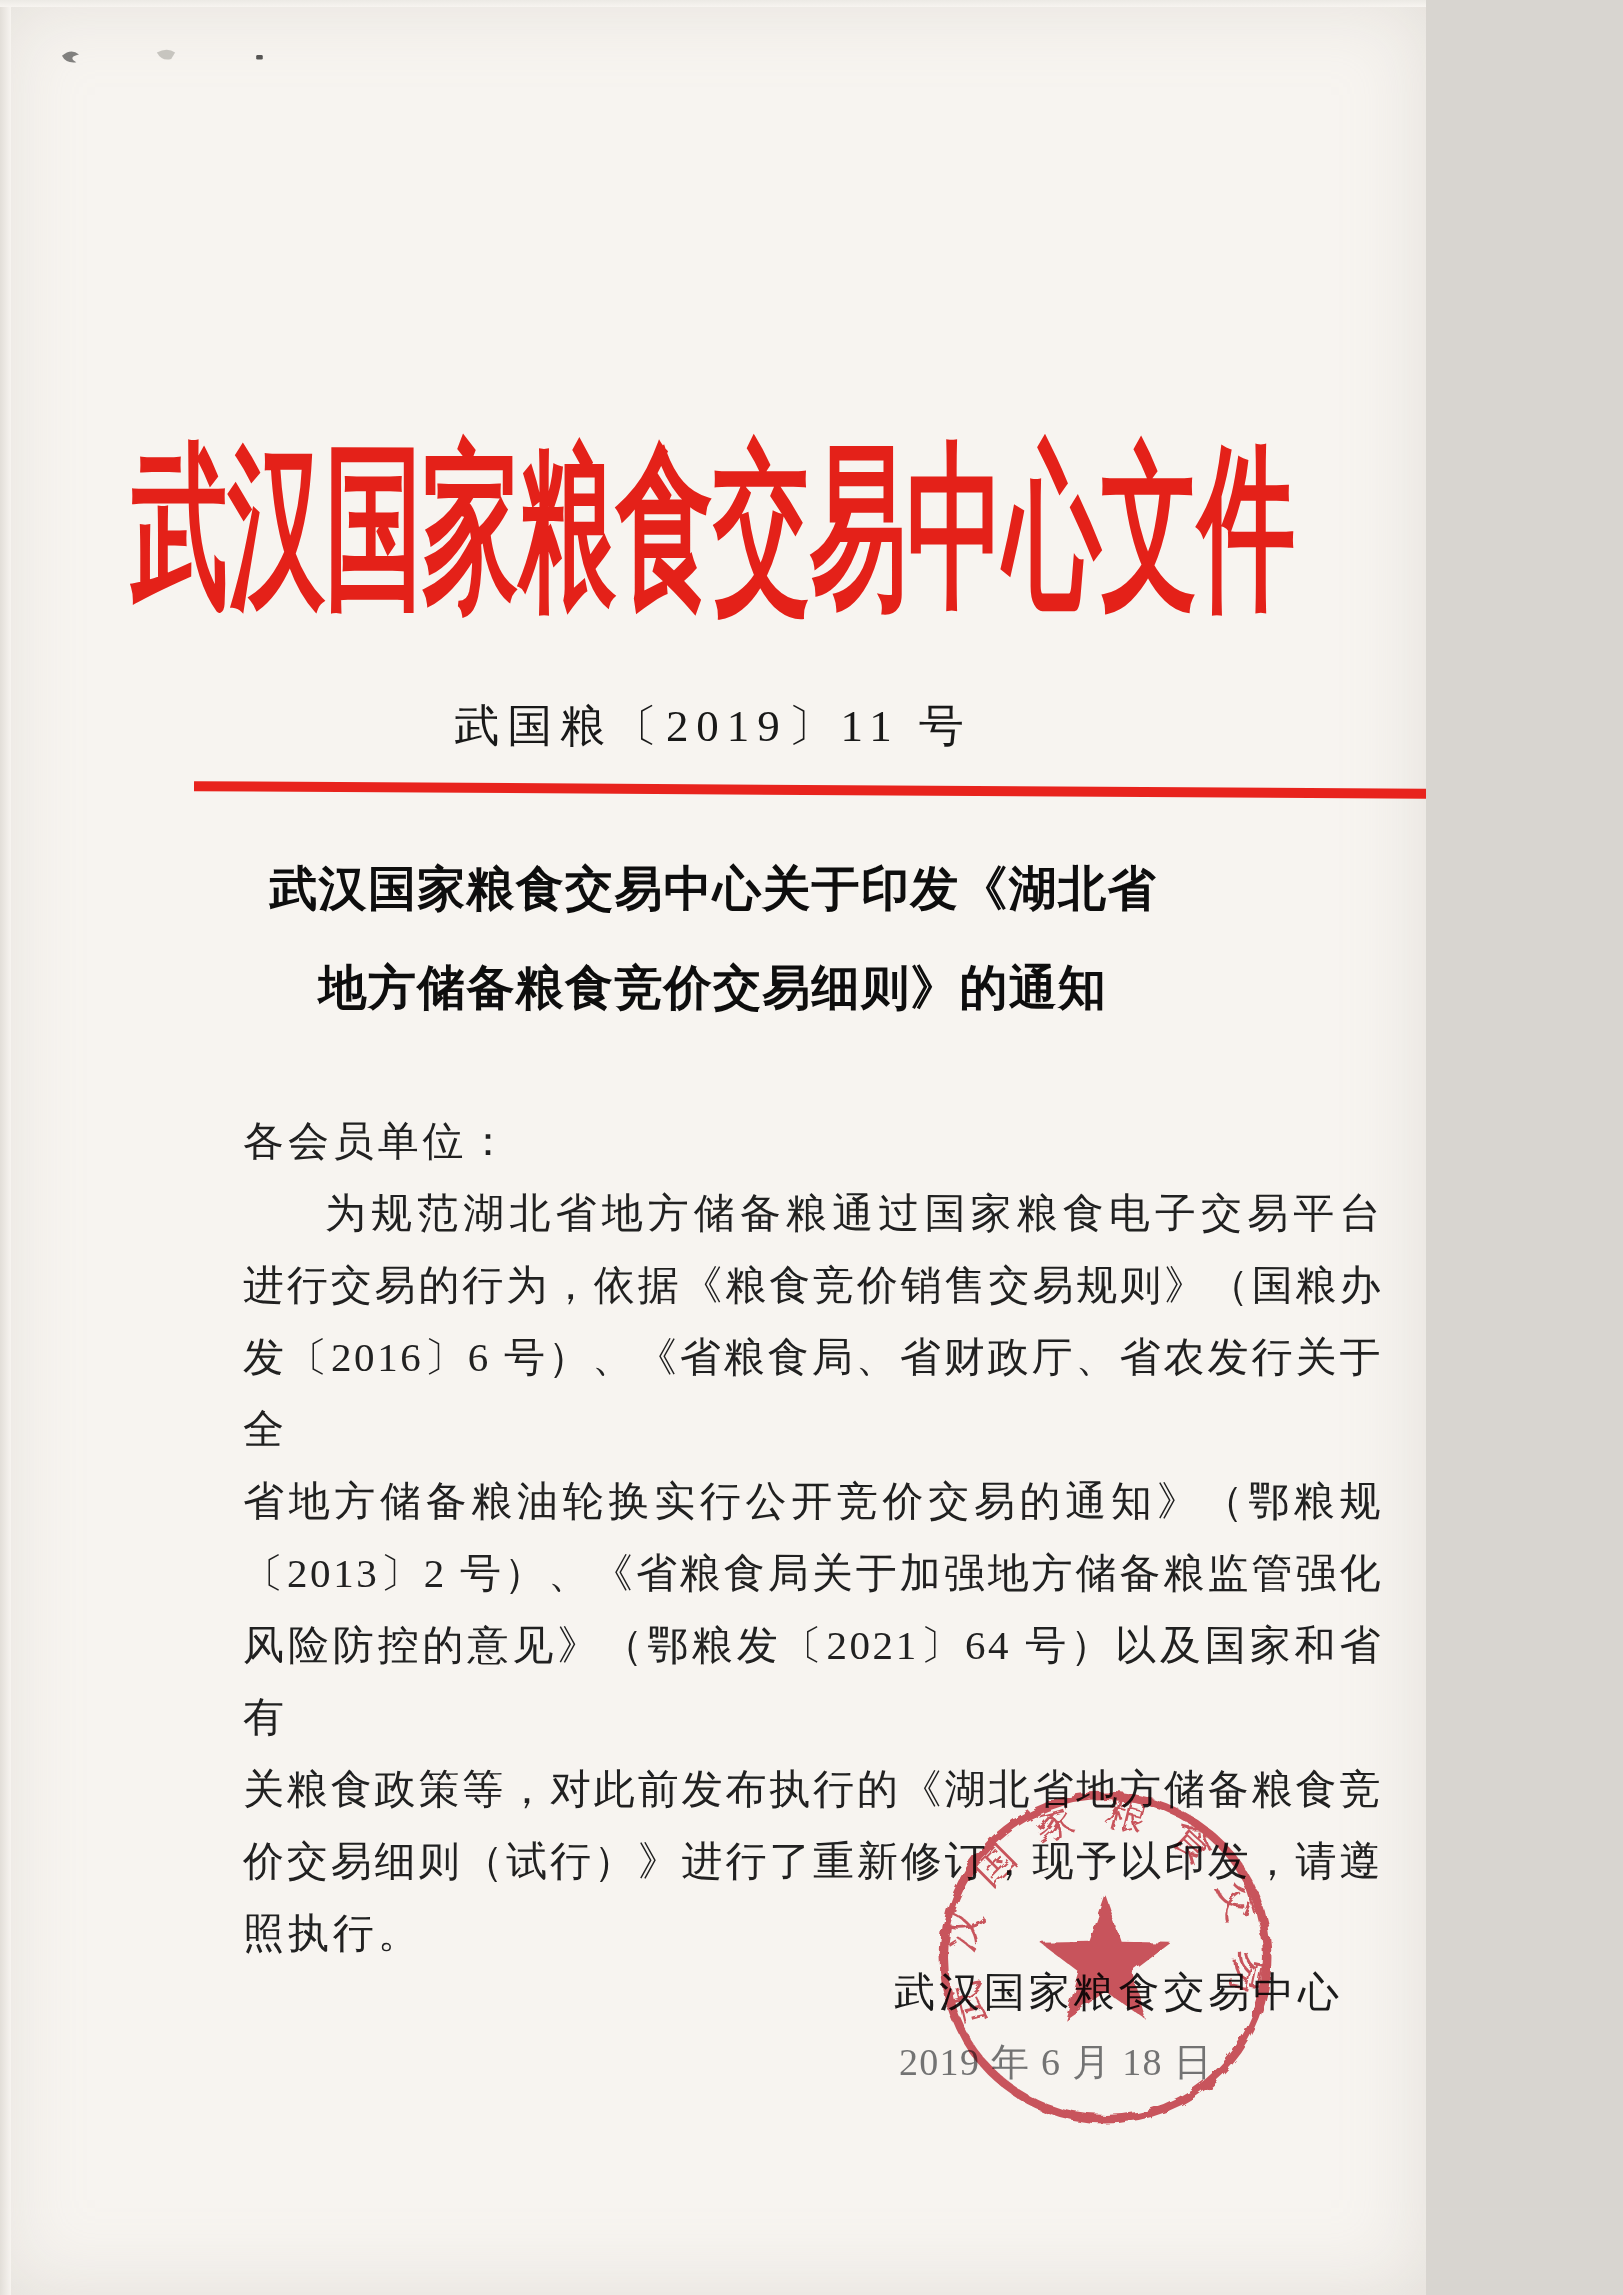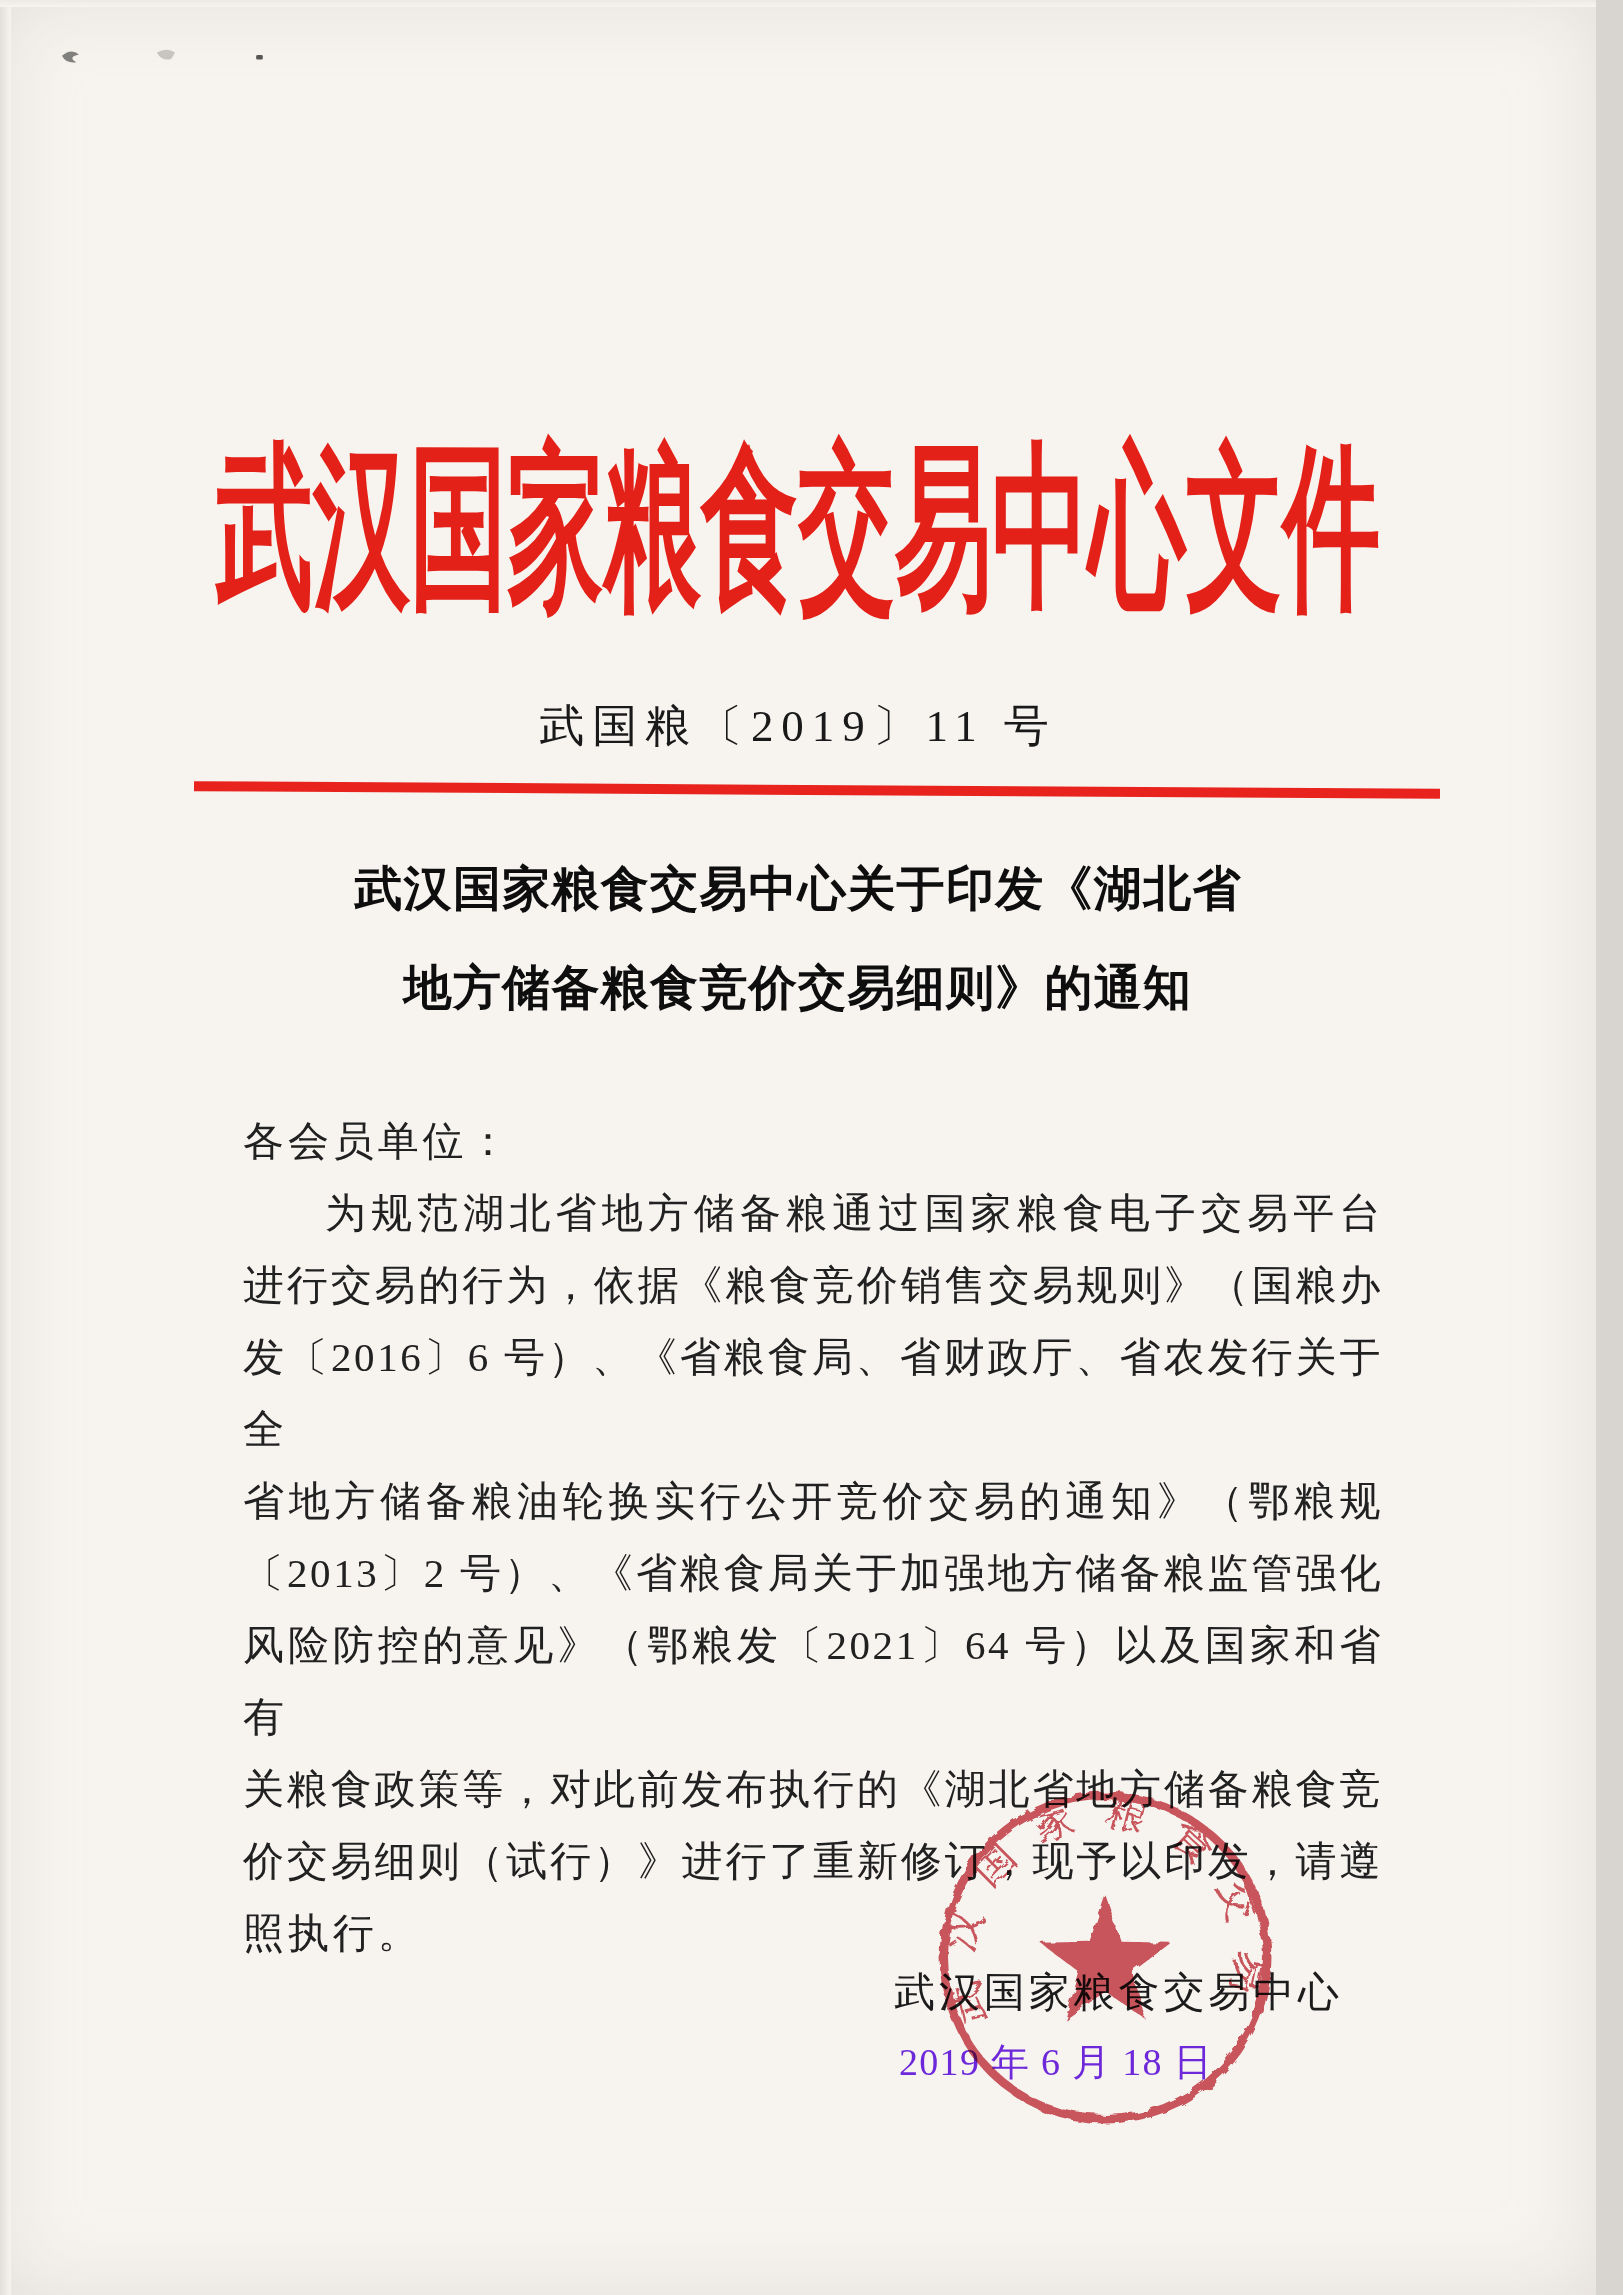--- a/index.html
+++ b/index.html
@@ -1,18 +1,18 @@
 <!DOCTYPE html>
 <html style="font-size:10.5px"><head>
 <meta charset="utf-8">
 <style>
   html,body{margin:0;padding:0;background:#d8d5d0;}
   .page{
     position:relative;
-    width:1596px;height:2295px;
+    width:1426px;height:2295px;
     background:#f7f4f0;
     overflow:hidden;
     font-family:"Liberation Serif", serif;
     box-shadow:inset 0 0 79px rgba(190,184,175,.35);
   }
   .scan-edge{
     position:absolute;left:0;top:0;bottom:0;width:10.5px;
     background:linear-gradient(to right,#e2ded8,#f7f4f0);
   }
   .scan-top{
@@ -56,21 +56,21 @@
   .bodytext .jline{text-align:justify;text-align-last:justify;}
   .bodytext .first{text-indent:2em;}
   .bodytext .plain{letter-spacing:3.9px;}
   .signer{
     position:absolute;left:864px;top:1965px;
     font-size:41px;color:#1c1c1c;letter-spacing:3.9px;
     white-space:nowrap;z-index:2;margin-left:30px;
   }
   .sign-date{
     position:absolute;left:899px;top:2037px;
-    font-size:38px;color:#6d28d9;letter-spacing:1.3px;
+    font-size:38px;color:#737373;letter-spacing:1.3px;
     white-space:nowrap;z-index:2;
   }
   .seal{
     position:absolute;left:896px;top:1748px;
     width:419px;height:419px;
     mix-blend-mode:multiply;
     z-index:3;
   }
   .artifacts{position:absolute;left:26px;top:26px;z-index:1;}
 </style>

